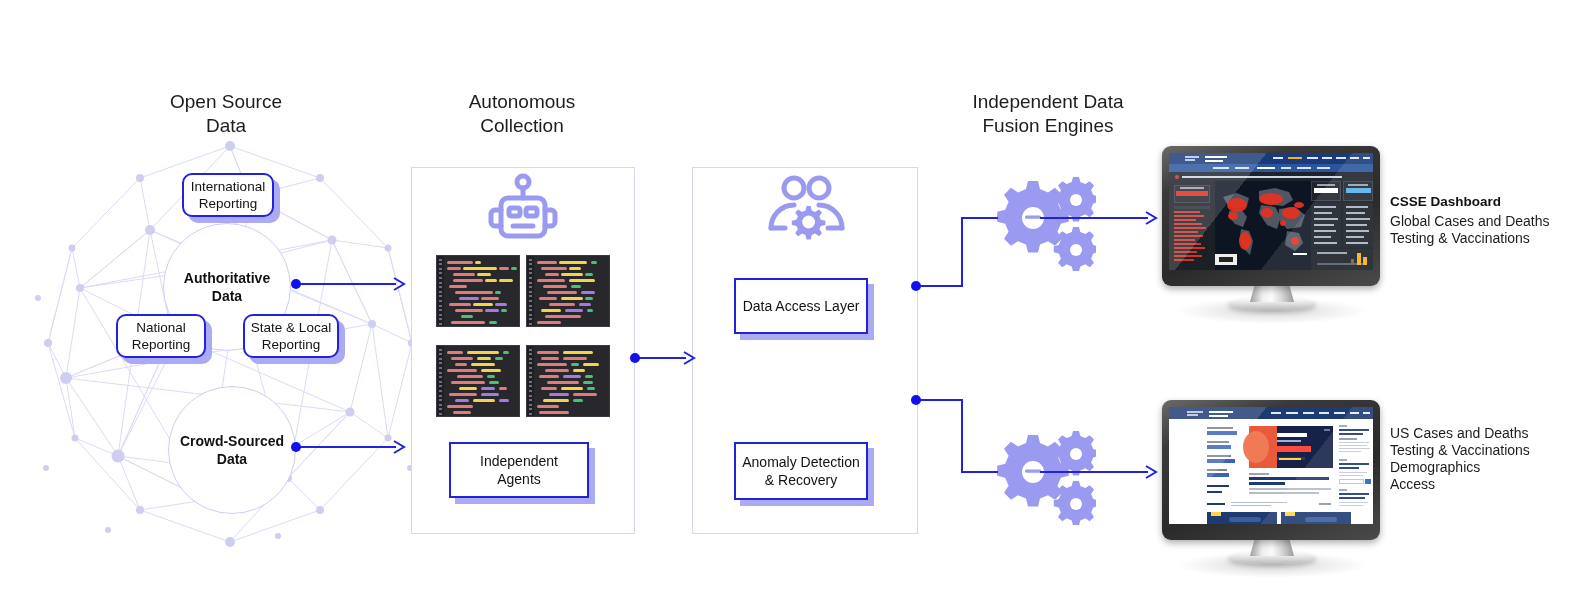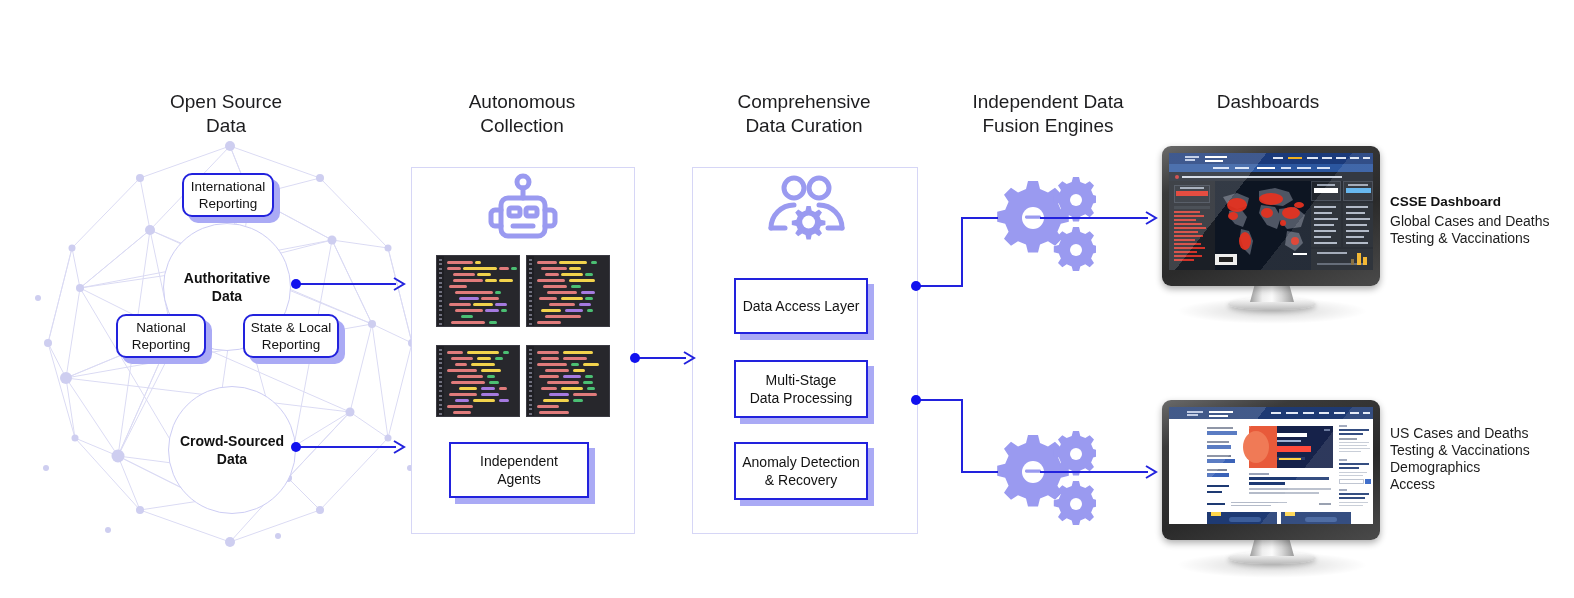--- a/index.html
+++ b/index.html
@@ -147,25 +147,22 @@
 </style>
 </head>
 <body>
 
 <div id="stage">
 
   <div class="col-title" style="left:120px; top:52px; width:212px;">Open Source
 Data</div>
   <div class="col-title" style="left:416px; top:52px; width:212px;">Autonomous
 Collection</div>
-  <div class="col-title" style="left:698px; top:52px; width:212px;">Comprehensive
-Data Curation</div>
   <div class="col-title" style="left:942px; top:52px; width:212px;">Independent Data
 Fusion Engines</div>
-  <div class="col-title" style="left:1162px; top:52px; width:212px;">Dashboards</div>
 
   <svg class="mesh" viewBox="0 0 420 420" width="420" height="420">
     <g stroke="#d9d9f3" stroke-width="1" fill="none" opacity="0.95">
       <path d="M210,8 L120,40 L52,110 L28,205 L55,300 L120,372 L210,404 L300,372 L368,300 L392,205 L368,110 L300,40 Z"></path>
       <path d="M210,8 L130,92 L60,150 L46,240 L98,318 L186,362 L268,340 L330,274 L352,186 L312,102 L230,58 Z"></path>
       <path d="M120,40 L130,92 L98,318 M52,110 L60,150 L186,362 M28,205 L46,240 L352,186"></path>
       <path d="M55,300 L98,318 L268,340 M120,372 L186,362 L330,274 M300,372 L268,340 L312,102"></path>
       <path d="M368,300 L330,274 L46,240 M392,205 L352,186 L130,92 M368,110 L312,102 L60,150"></path>
       <path d="M300,40 L230,58 L98,318 M210,8 L230,58 L186,362"></path>
       <path d="M130,92 L210,128 L268,340 M60,150 L152,196 L330,274 M46,240 L152,196 L230,58"></path>
@@ -461,24 +458,20 @@
       <path d="M43.5,32 l4.2,0 l1.0,4.6 l3.4,1.4 l3.9,-2.6 l3.0,3.0 l-2.6,3.9 l1.4,3.4 l4.6,1.0 l0,4.2 l-4.6,1.0 l-1.4,3.4 l2.6,3.9 l-3.0,3.0 l-3.9,-2.6 l-3.4,1.4 l-1.0,4.6 l-4.2,0 l-1.0,-4.6 l-3.4,-1.4 l-3.9,2.6 l-3.0,-3.0 l2.6,-3.9 l-1.4,-3.4 l-4.6,-1.0 l0,-4.2 l4.6,-1.0 l1.4,-3.4 l-2.6,-3.9 l3.0,-3.0 l3.9,2.6 l3.4,-1.4 Z"></path>
     </g>
     <circle cx="45.6" cy="48" r="6.4" fill="#ffffff"></circle>
   </svg>
 
   <div style="position:absolute; left:692px; top:208px; width:226px; text-align:center; font-size:13.5px; font-weight:700; color:#111;">Human-Machine Teaming</div>
 
   <div class="card" style="left:734px; top:240px; width:134px; height:56px;text-align:center;">
     <span>Data Access Layer</span>
   </div>
-  <div class="card" style="left:734px; top:322px; width:134px; height:58px;">
-    <span>Multi-Stage
-Data Processing</span>
-  </div>
   <div class="card" style="left:734px; top:404px; width:134px; height:58px;">
     <span>Anomaly Detection
 &amp; Recovery</span>
   </div>
 
   <div class="dot" style="left:911px; top:243px;"></div>
   <svg class="conn" style="left:916px; top:172px;" width="86" height="84">
     <polyline points="0,76 46,76 46,8 82,8" fill="none" stroke="#2222dd" stroke-width="2"></polyline>
   </svg>
 

